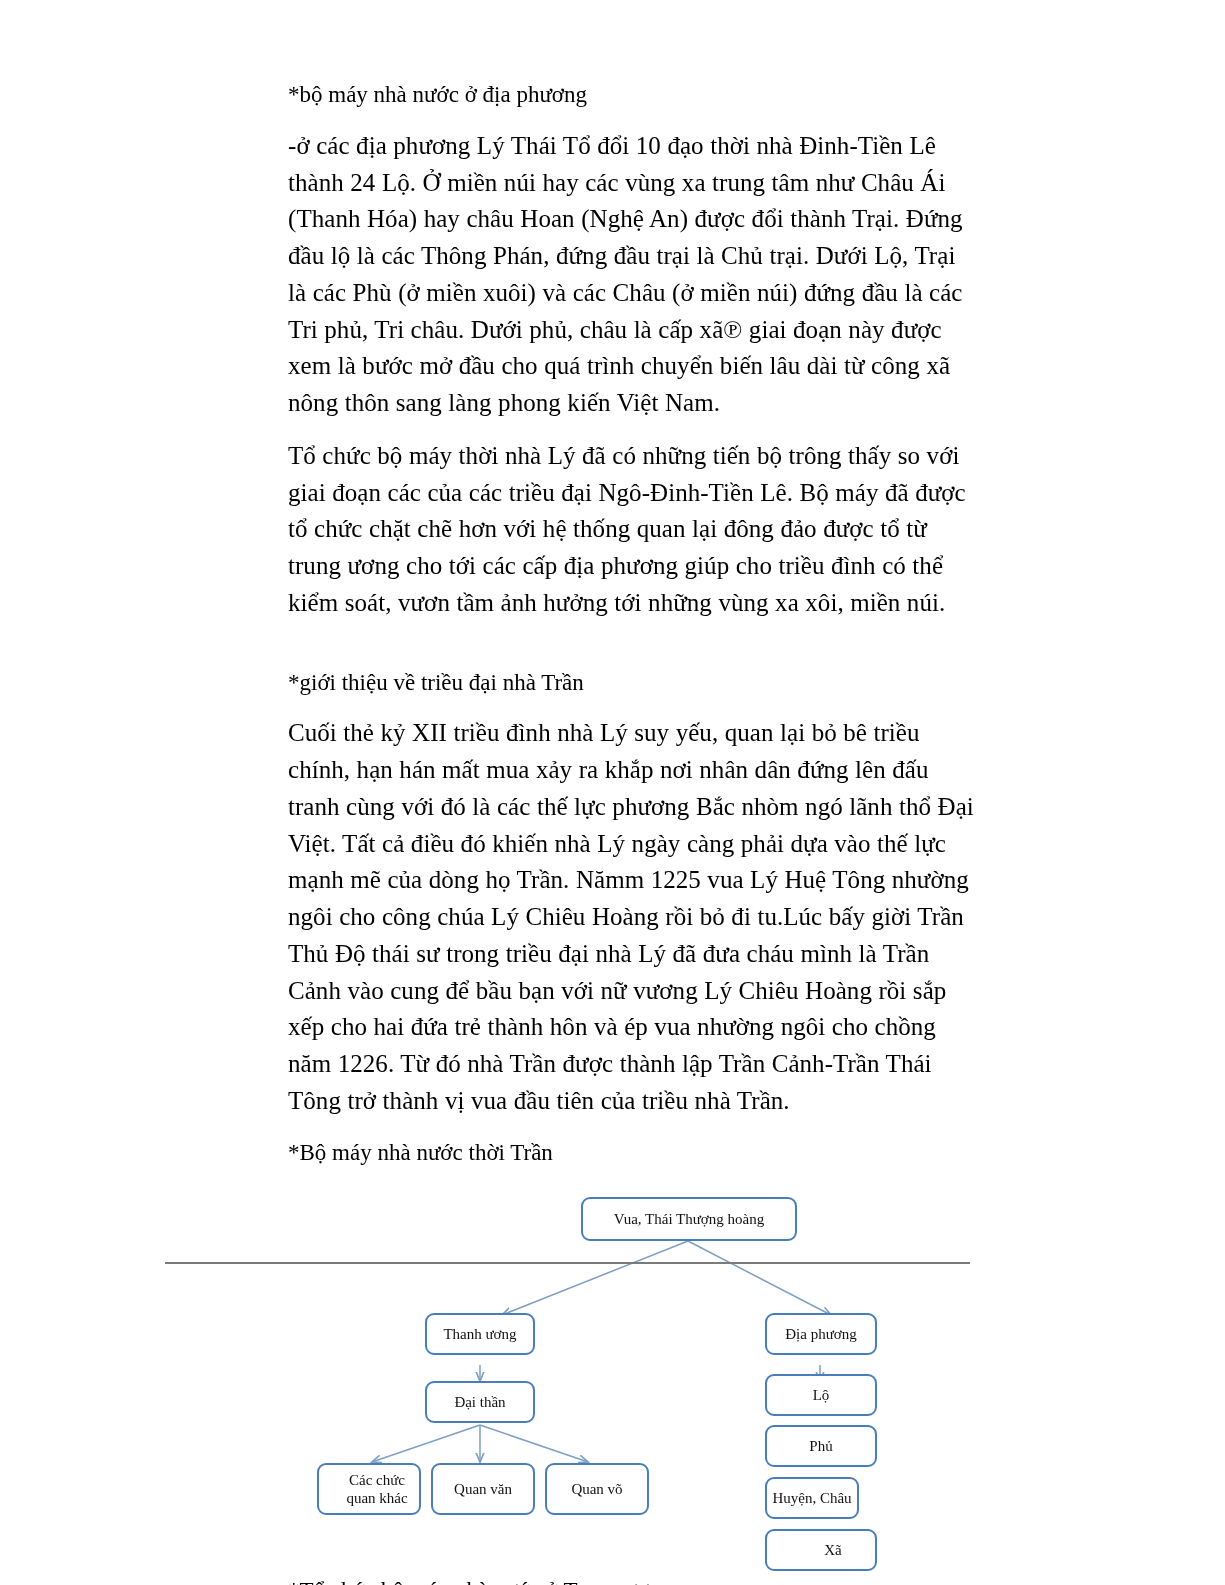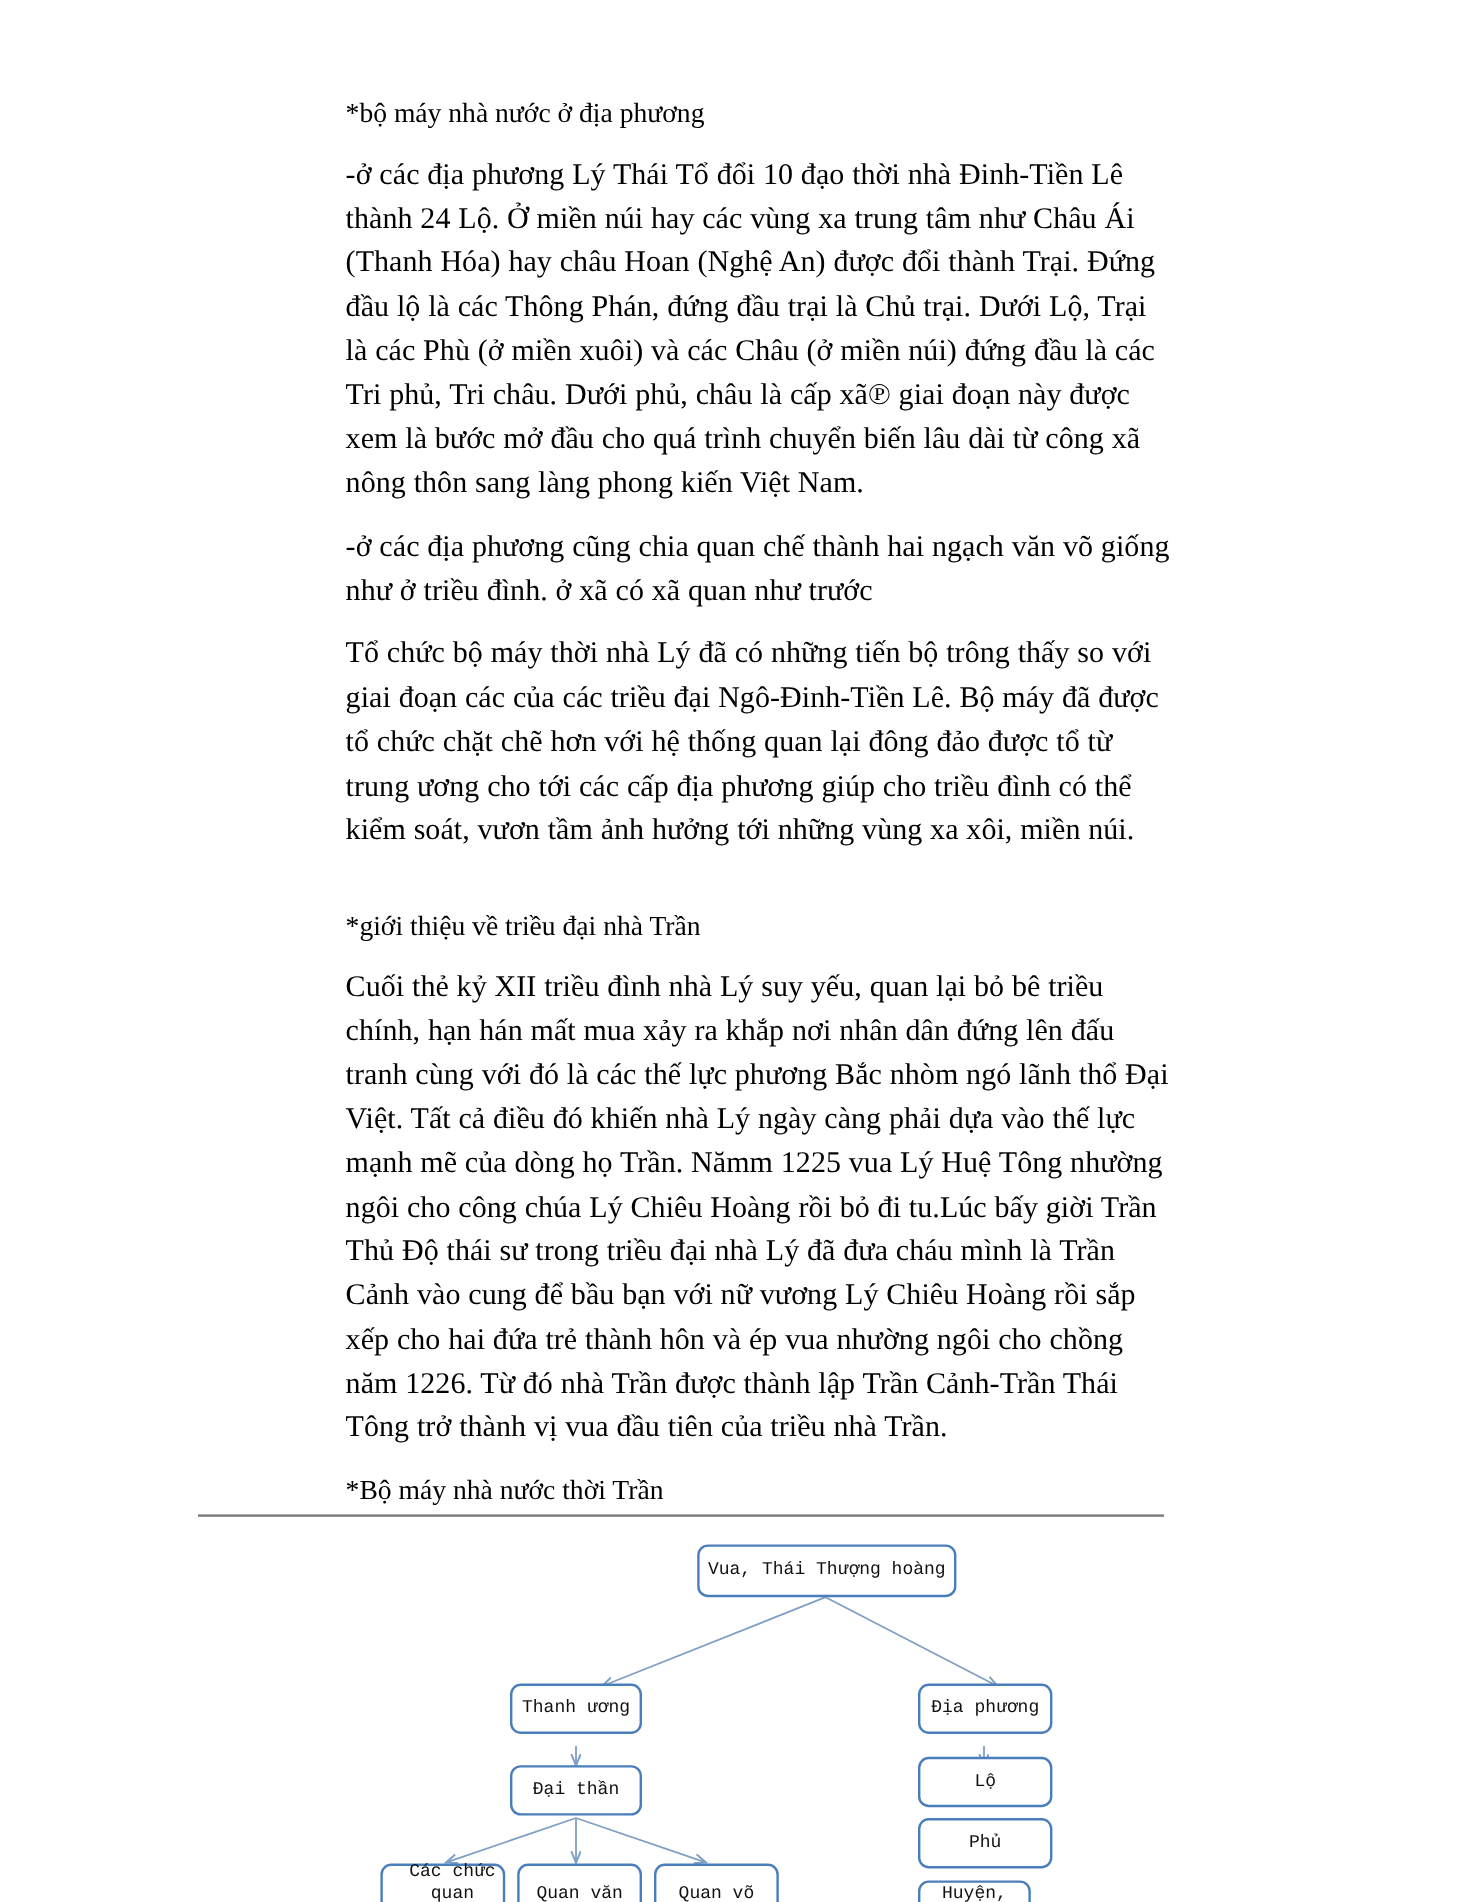--- a/index.html
+++ b/index.html
@@ -54,21 +54,21 @@
   .node {
     position: absolute;
     box-sizing: border-box;
     border: 2.2px solid #4a7ebb;
     border-radius: 9px;
     background: #ffffff;
     display: flex;
     align-items: center;
     justify-content: center;
     text-align: center;
-    font-family: Liberation Mono, monospace;
+    font-family: Liberation Serif, serif;
     font-size: 15px;
     line-height: 1.22;
     color: #111111;
     padding: 2px 4px;
   }
 
   
   .footer-rule {
     position: absolute;
     left: 165px;
@@ -82,21 +82,20 @@
 <body>
 
 <div class="page">
 
   <div class="doc-body">
 
     <p class="heading">*bộ máy nhà nước ở địa phương</p>
 
     <p class="para">-ở các địa phương Lý Thái Tổ đổi 10 đạo thời nhà Đinh-Tiền Lê thành 24 Lộ. Ở miền núi hay các vùng xa trung tâm như Châu Ái (Thanh Hóa) hay châu Hoan (Nghệ An) được đổi thành Trại. Đứng đầu lộ là các Thông Phán, đứng đầu trại là Chủ trại. Dưới Lộ, Trại là các Phù (ở miền xuôi) và các Châu (ở miền núi) đứng đầu là các Tri phủ, Tri châu. Dưới phủ, châu là cấp xã℗ giai đoạn này được xem là bước mở đầu cho quá trình chuyển biến lâu dài từ công xã nông thôn sang làng phong kiến Việt Nam.</p>
 
-    <p class="para">-ở các địa phương cũng chia quan chế thành hai ngạch văn võ giống như ở triều đình. ở xã có xã quan như trước</p>
 
     <p class="para">Tổ chức bộ máy thời nhà Lý đã có những tiến bộ trông thấy so với giai đoạn các của các triều đại Ngô-Đinh-Tiền Lê. Bộ máy đã được tổ chức chặt chẽ hơn với hệ thống quan lại đông đảo được tổ từ trung ương cho tới các cấp địa phương giúp cho triều đình có thể kiểm soát, vươn tầm ảnh hưởng tới những vùng xa xôi, miền núi.</p>
 
     <div class="gap-lg"></div>
 
     <p class="heading">*giới thiệu về triều đại nhà Trần</p>
 
     <p class="para">Cuối thẻ kỷ XII triều đình nhà Lý suy yếu, quan lại bỏ bê triều chính, hạn hán mất mua xảy ra khắp nơi nhân dân đứng lên đấu tranh cùng với đó là các thế lực phương Bắc nhòm ngó lãnh thổ Đại Việt. Tất cả điều đó khiến nhà Lý ngày càng phải dựa vào thế lực mạnh mẽ của dòng họ Trần. Nămm 1225 vua Lý Huệ Tông nhường ngôi cho công chúa Lý Chiêu Hoàng rồi bỏ đi tu.Lúc bấy giời Trần Thủ Độ thái sư trong triều đại nhà Lý đã đưa cháu mình là Trần Cảnh vào cung để bầu bạn với nữ vương Lý Chiêu Hoàng rồi sắp xếp cho hai đứa trẻ thành hôn và ép vua nhường ngôi cho chồng năm 1226. Từ đó nhà Trần được thành lập Trần Cảnh-Trần Thái Tông trở thành vị vua đầu tiên của triều nhà Trần.</p>
 
     <p class="heading">*Bộ máy nhà nước thời Trần</p>

